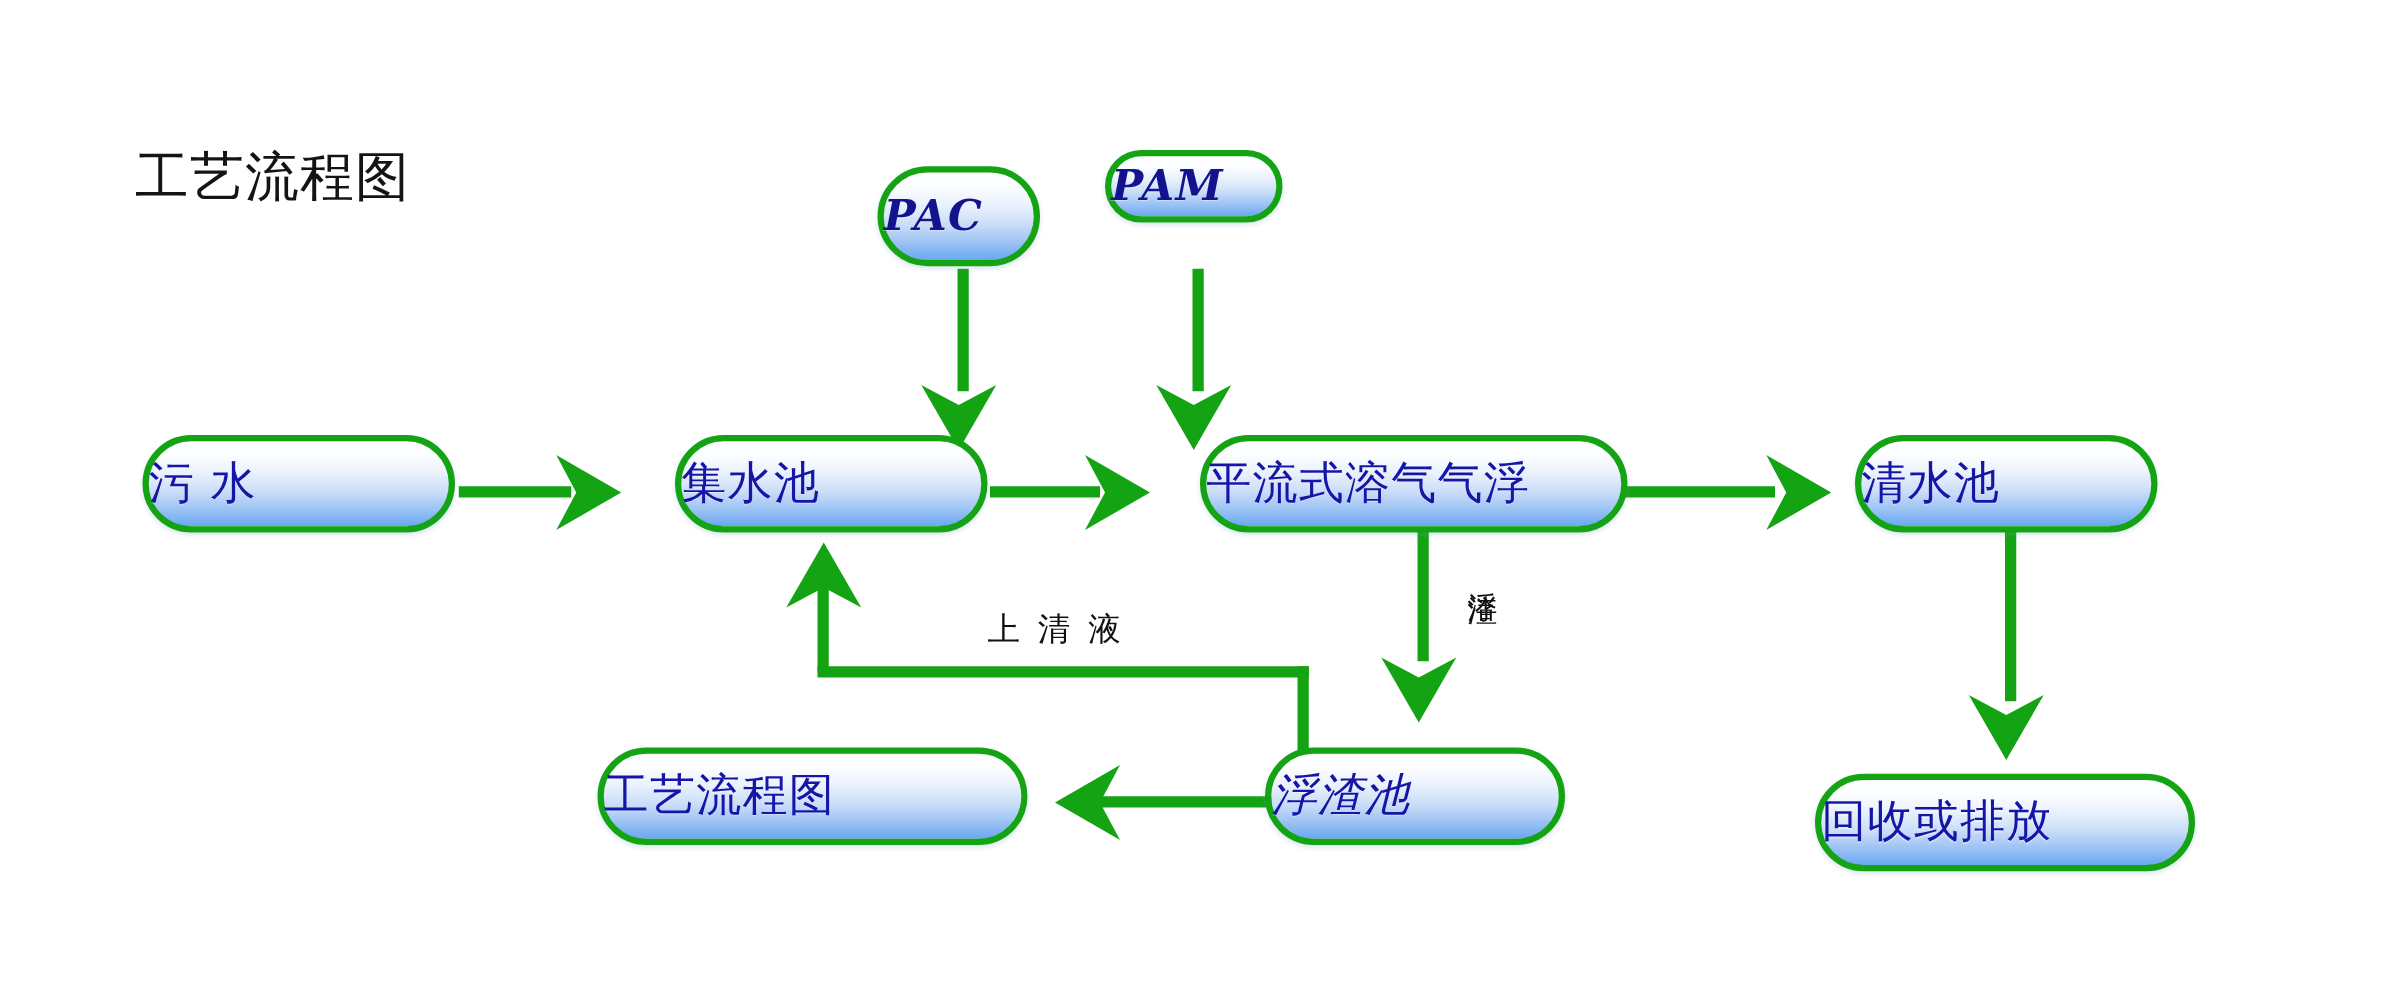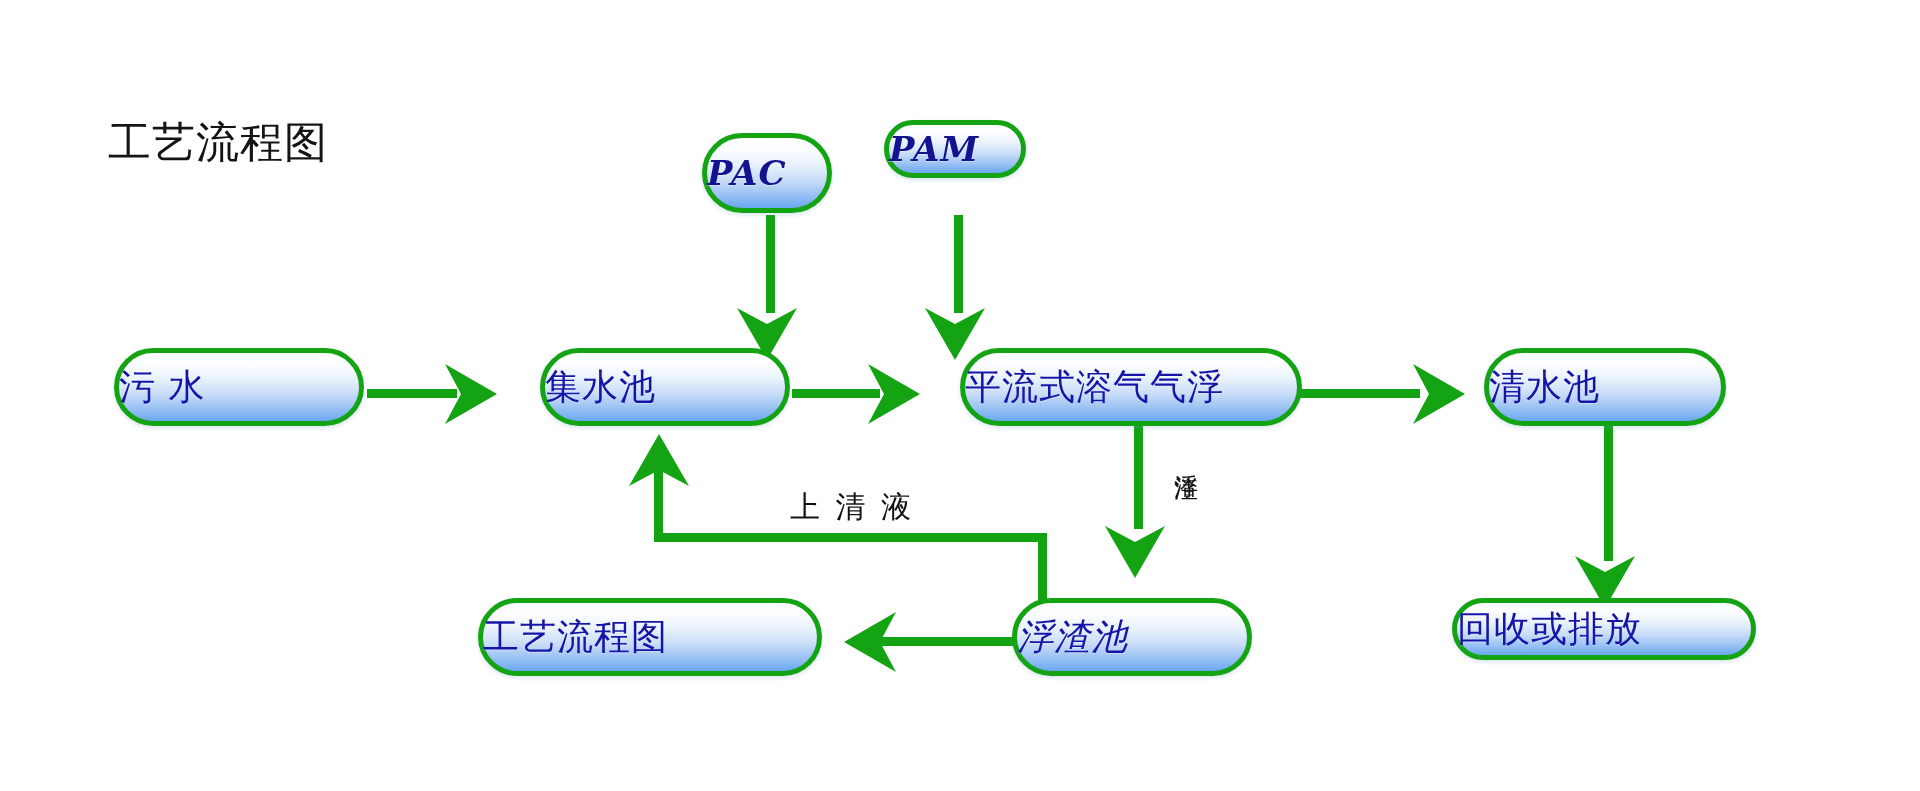--- a/index.html
+++ b/index.html
@@ -76,21 +76,21 @@
     position: absolute;
     width: 0;
     height: 0;
     line-height: 0;
   }
 
   
   .edge-label {
     position: absolute;
     color: #111111;
-    font-size: 30px;
+    font-size: 26px;
     letter-spacing: 3px;
     white-space: nowrap;
     line-height: 1.12;
     font-family: "DejaVu Sans", "Liberation Sans", sans-serif;
   }
   .edge-label.vert {
     writing-mode: vertical-rl;
     letter-spacing: 2px;
     font-size: 24px;
   }
@@ -194,17 +194,17 @@
   </div>
 
   <div class="node" style="left:478px; top:598px; width:344px; height:78px;">
     <span class="label">工艺流程图</span>
   </div>
 
   <div class="node" style="left:1012px; top:598px; width:240px; height:78px;font-style:italic;">
     <span class="label">浮渣池</span>
   </div>
 
-  <div class="node" style="left:1452px; top:598px; width:304px; height:62px;">
+  <div class="node" style="left:1452px; top:619px; width:304px; height:78px;">
     <span class="label">回收或排放</span>
   </div>
 
 </div>
 
 </body></html>

